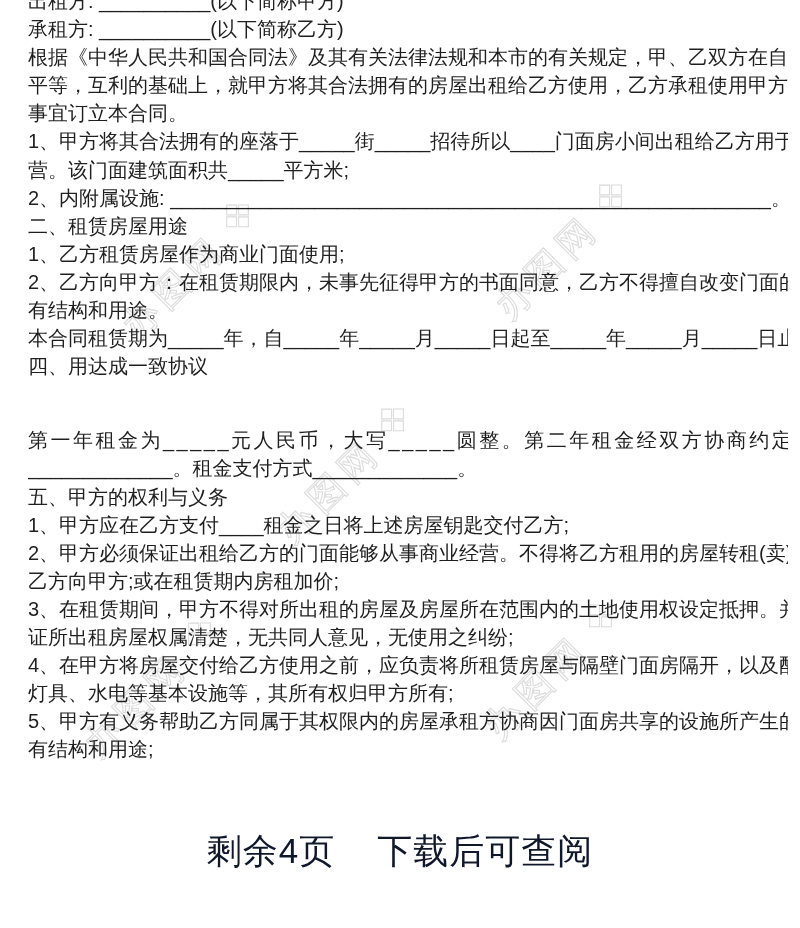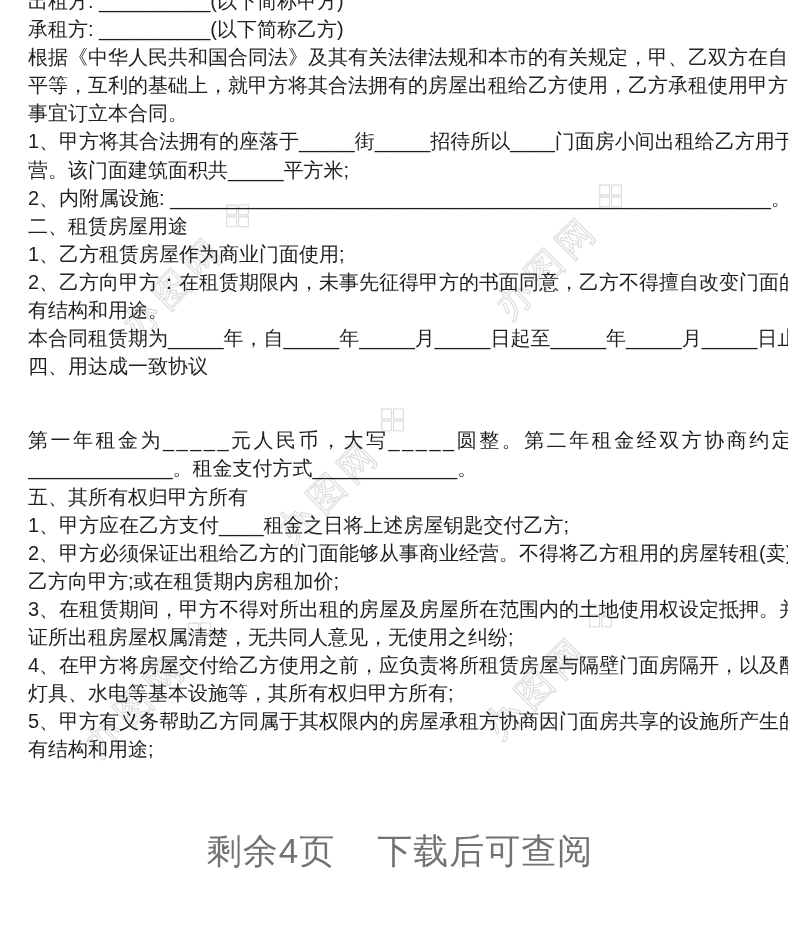--- a/index.html
+++ b/index.html
@@ -82,30 +82,30 @@
       <div class="line">营。该门面建筑面积共_____平方米;</div>
       <div class="line">2、内附属设施: ______________________________________________________。</div>
       <div class="line">二、租赁房屋用途</div>
       <div class="line">1、乙方租赁房屋作为商业门面使用;</div>
       <div class="line">2、乙方向甲方：在租赁期限内，未事先征得甲方的书面同意，乙方不得擅自改变门面的原</div>
       <div class="line">有结构和用途。</div>
       <div class="line">本合同租赁期为_____年，自_____年_____月_____日起至_____年_____月_____日止。</div>
       <div class="line">四、用达成一致协议</div>
       <div class="line spread">第一年租金为_____元人民币，大写_____圆整。第二年租金经双方协商约定</div>
       <div class="line">_____________。租金支付方式_____________。</div>
-      <div class="line">五、其所有权归甲方所有</div>
+      <div class="line">五、甲方的权利与义务</div>
       <div class="line">1、甲方应在乙方支付____租金之日将上述房屋钥匙交付乙方;</div>
       <div class="line">2、甲方必须保证出租给乙方的门面能够从事商业经营。不得将乙方租用的房屋转租(卖)给任</div>
       <div class="line">乙方向甲方;或在租赁期内房租加价;</div>
       <div class="line">3、在租赁期间，甲方不得对所出租的房屋及房屋所在范围内的土地使用权设定抵押。并保</div>
       <div class="line">证所出租房屋权属清楚，无共同人意见，无使用之纠纷;</div>
       <div class="line">4、在甲方将房屋交付给乙方使用之前，应负责将所租赁房屋与隔壁门面房隔开，以及配备</div>
       <div class="line">灯具、水电等基本设施等，其所有权归甲方所有;</div>
       <div class="line">5、甲方有义务帮助乙方同属于其权限内的房屋承租方协商因门面房共享的设施所产生的费</div>
       <div class="line">有结构和用途;</div>
     </div>
 
-  <div class="footer" style="color: #737373;">
+  <div class="footer" style="color: #0f172a;">
     <span>剩余4页</span>
     <span>下载后可查阅</span>
   </div>
 
 </div>
 
 </body></html>

